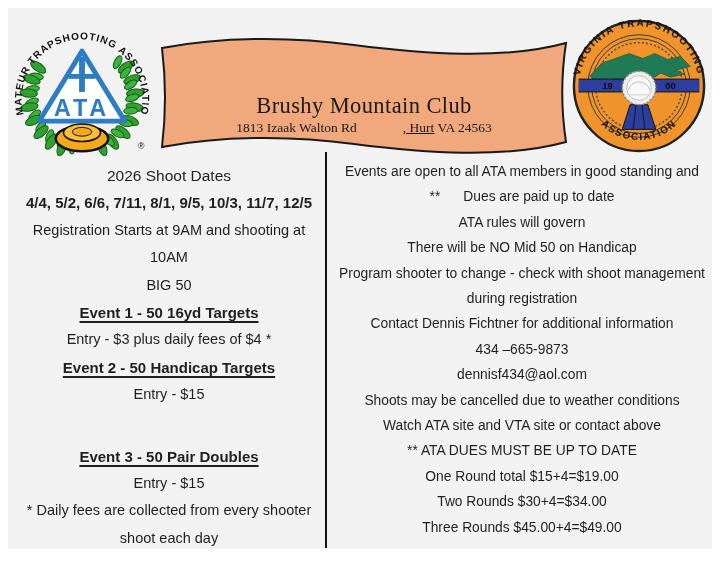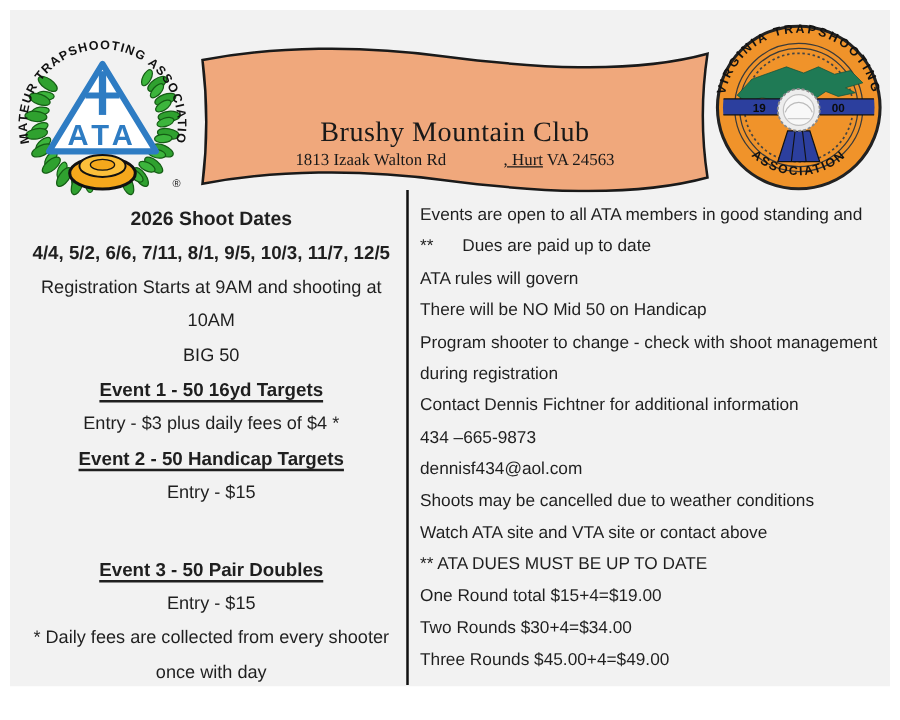--- a/index.html
+++ b/index.html
@@ -21,29 +21,29 @@
   #banner-subtitle{top:57px;font-size:14px;}
   #banner-address{top:84px;font-size:13.5px;}
   #banner-address .ul{text-decoration:underline;padding-left:46px;}
 
   
   #divider{position:absolute;left:325px;top:152px;width:2px;height:396px;background:#111;}
 
   
   #left-col{position:absolute;left:10px;top:162px;width:318px;text-align:center;}
   #left-col > div{line-height:27.4px;white-space:nowrap;}
-  .lc-heading{font-size:15.5px;font-weight:bold;}
+  .lc-heading{font-size:15.5px;font-weight:normal;}
   .lc-dates{font-size:15px;font-weight:bold;}
   .lc-line{font-size:14.5px;}
   .lc-event{font-size:15px;font-weight:bold;text-decoration:underline;
             text-underline-offset:3px;text-decoration-thickness:1.5px;text-align:center;}
   .lc-gap{height:34px;}
 
   
-  #right-col{position:absolute;left:336px;top:159px;width:372px;text-align:left;}
+  #right-col{position:absolute;left:336px;top:159px;width:372px;text-align:center;}
   #right-col > div{line-height:25.4px;font-size:13.8px;white-space:nowrap;}
 </style>
 </head>
 <body>
 
 <div id="page">
   <div id="panel"></div>
 
   <svg id="ata-logo" class="logo" viewBox="0 0 144 144">
     <defs>
@@ -145,21 +145,21 @@
     <div class="lc-line">10AM</div>
     <div class="lc-line">BIG 50</div>
     <div class="lc-event">Event 1 - 50 16yd Targets</div>
     <div class="lc-line">Entry - $3 plus daily fees of $4 *</div>
     <div class="lc-event">Event 2 - 50 Handicap Targets</div>
     <div class="lc-line">Entry - $15</div>
     <div class="lc-gap"></div>
     <div class="lc-event">Event 3 - 50 Pair Doubles</div>
     <div class="lc-line">Entry - $15</div>
     <div class="lc-line">* Daily fees are collected from every shooter</div>
-    <div class="lc-line">once with day</div>
+    <div class="lc-line">shoot each day</div>
   </div>
 
   <div id="right-col">
     <div>Events are open to all ATA members in good standing and</div>
     <div>**&nbsp;&nbsp;&nbsp;&nbsp;&nbsp;&nbsp;Dues are paid up to date</div>
     <div>ATA rules will govern</div>
     <div>There will be NO Mid 50 on Handicap</div>
     <div>Program shooter to change - check with shoot management</div>
     <div>during registration</div>
     <div>Contact Dennis Fichtner for additional information</div>

